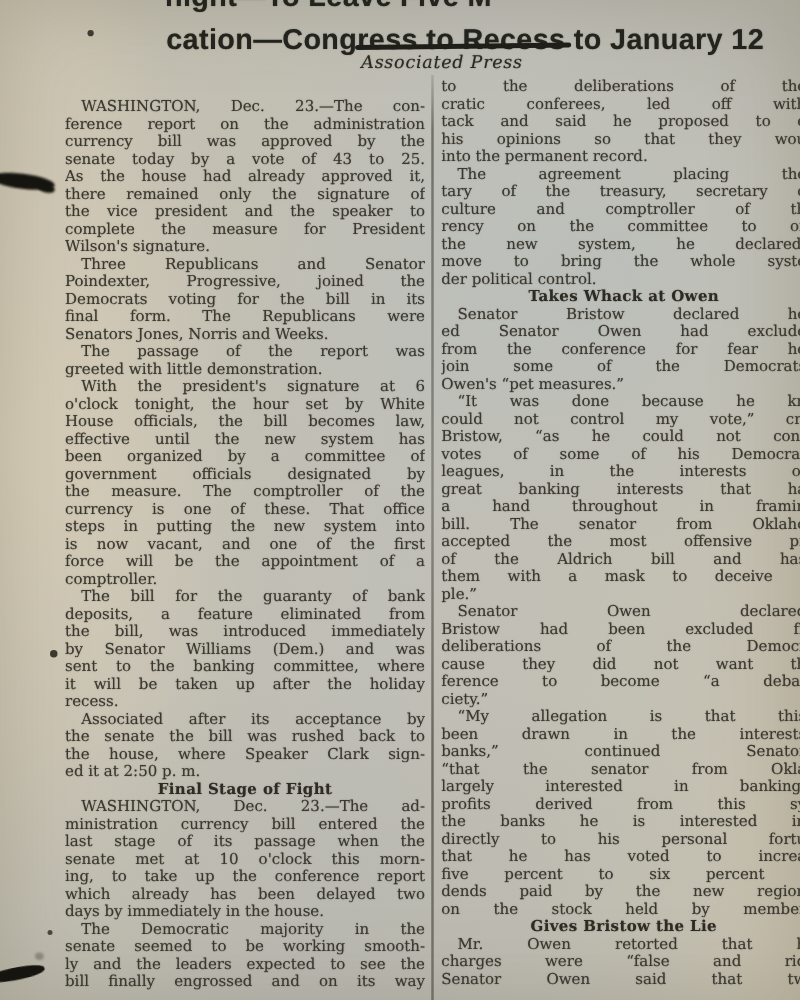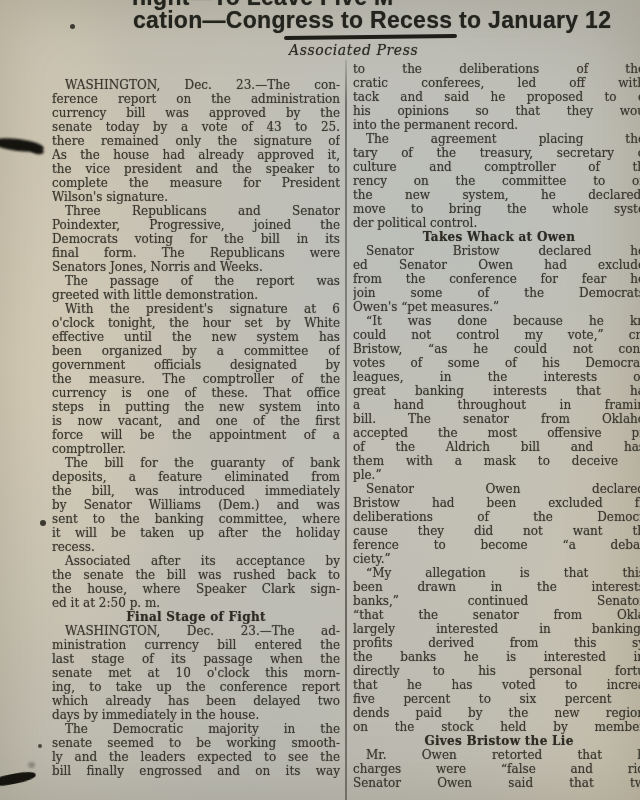--- a/index.html
+++ b/index.html
@@ -15,21 +15,21 @@
     box-shadow: inset 0 0 70px rgba(90,85,70,.28);
     font-family:"DejaVu Serif", serif;
   }
   
   .headline{
     position:absolute;font-family:"Liberation Sans", sans-serif;font-weight:700;
     font-size:23px;color:#23241e;letter-spacing:.3px;white-space:nowrap;
     text-shadow:0 0 1px rgba(35,36,30,.6);
   }
   #headline-clipped{left:132px;top:-16px;}
-  #headline-main{left:133px;top:7px;}
+  #headline-main{left:133px;top:18px;}
   #headline-underline{
     position:absolute;left:284px;top:35px;width:173px;height:4px;
     background:#1f1f19;border-radius:2px;transform:rotate(-.7deg);
   }
   #byline{
     position:absolute;left:289px;top:42px;font-style:italic;font-weight:400;
     font-size:14px;color:#2b2a23;letter-spacing:.6px;
     text-shadow:0 0 1px rgba(43,42,35,.6);
   }
   
@@ -83,34 +83,35 @@
 
   <div id="headline-underline"></div>
 
   <div id="byline">Associated Press</div>
 
   <div id="left-col" class="col">
       <div class="line indent">WASHINGTON, Dec. 23.—The con-</div>
       <div class="line">ference report on the administration</div>
       <div class="line">currency bill was approved by the</div>
       <div class="line">senate today by a vote of 43 to 25.</div>
+      <div class="line">As the house had already approved it,</div>
       <div class="line">there remained only the signature of</div>
-      <div class="line">As the house had already approved it,</div>
       <div class="line">the vice president and the speaker to</div>
       <div class="line">complete the measure for President</div>
       <div class="line end">Wilson's signature.</div>
       <div class="line indent">Three Republicans and Senator</div>
       <div class="line">Poindexter, Progressive, joined the</div>
       <div class="line">Democrats voting for the bill in its</div>
       <div class="line">final form. The Republicans were</div>
       <div class="line end">Senators Jones, Norris and Weeks.</div>
       <div class="line indent">The passage of the report was</div>
       <div class="line end">greeted with little demonstration.</div>
       <div class="line indent">With the president's signature at 6</div>
       <div class="line">o'clock tonight, the hour set by White</div>
+      <div class="line">House officials, the bill becomes law,</div>
       <div class="line">effective until the new system has</div>
       <div class="line">been organized by a committee of</div>
       <div class="line">government officials designated by</div>
       <div class="line">the measure. The comptroller of the</div>
       <div class="line">currency is one of these. That office</div>
       <div class="line">steps in putting the new system into</div>
       <div class="line">is now vacant, and one of the first</div>
       <div class="line">force will be the appointment of a</div>
       <div class="line end">comptroller.</div>
       <div class="line indent">The bill for the guaranty of bank</div>

